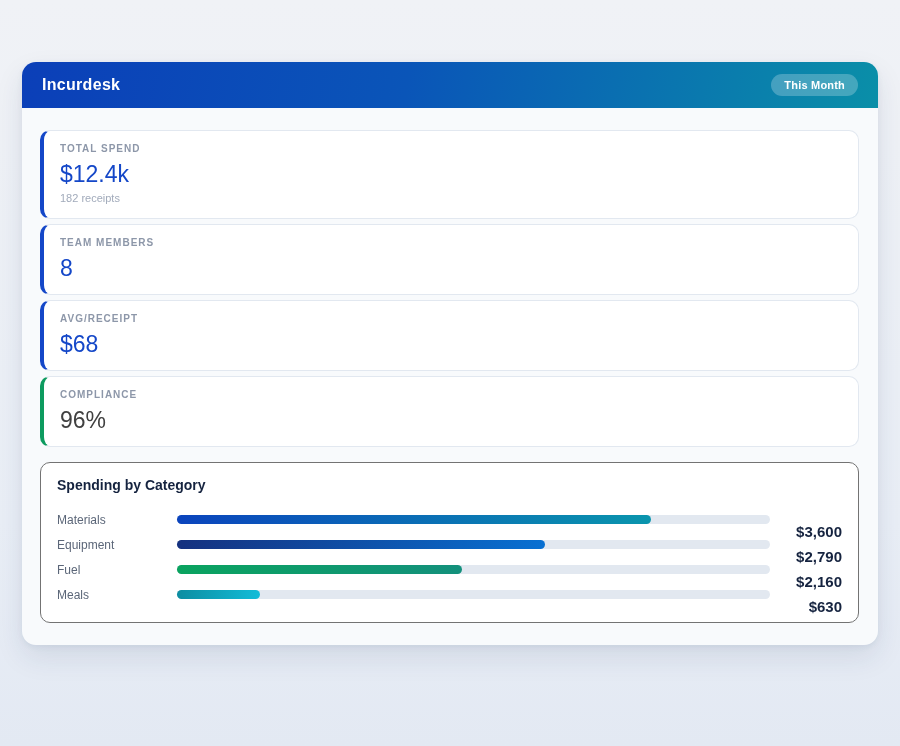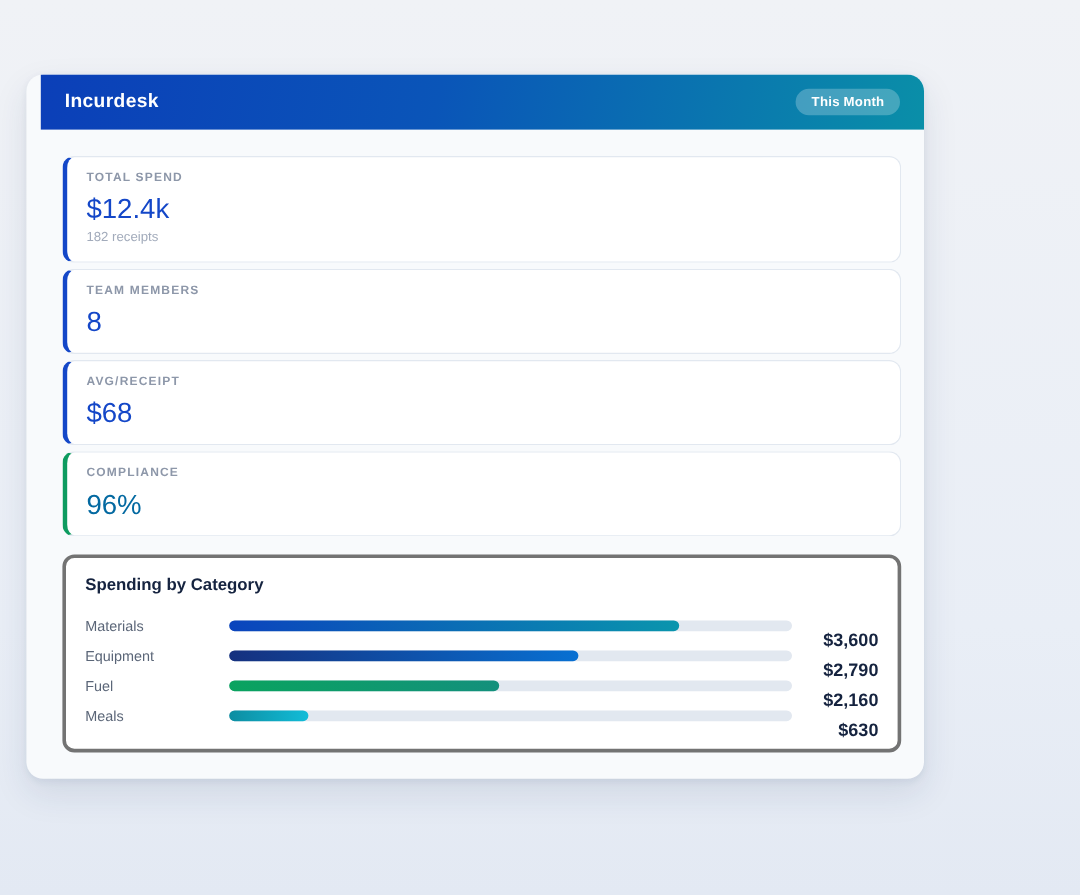--- a/index.html
+++ b/index.html
@@ -5,26 +5,25 @@
   * { margin: 0; padding: 0; box-sizing: border-box; }
   html, body {
     width: 900px; height: 746px;
     font-family: "Liberation Sans", "DejaVu Sans", sans-serif;
     overflow: hidden;
   }
   body { background: linear-gradient(180deg, #f0f2f6 0%, #e9eef6 70%, #e3e9f3 100%); }
 
   .app-card {
     position: absolute;
-    left: 22px; top: 62px; width: 748px;
+    left: 22px; top: 62px; width: 856px;
     background: #f8fafc;
     border-radius: 14px;
     box-shadow: 0 12px 28px rgba(25, 45, 90, 0.10), 0 2px 6px rgba(25,45,90,0.06);
     overflow: hidden;
-    padding-left: 12px;
   }
 
   .app-header {
     height: 46px;
     background: linear-gradient(100deg, #0b3fb8 0%, #0a55b8 45%, #0a8fa8 100%);
     display: flex; align-items: center; justify-content: space-between;
     padding: 0 20px 0 20px;
   }
   .app-title {
     color: #ffffff; font-size: 16px; font-weight: bold; letter-spacing: 0.3px;
@@ -54,21 +53,21 @@
   }
   .stat-value {
     font-size: 23px; font-weight: normal; color: #1447c8; line-height: 26px;
   }
   .stat-sub {
     font-size: 11px; color: #a2abbb; margin-top: 5px; line-height: 13px;
   }
 
   .chart-card {
     background: #ffffff;
-    border: 3px solid #737373;
+    border: 1px solid #737373;
     border-radius: 10px;
     margin-top: 15px;
     padding: 13px 16px 15px 16px;
   }
   .chart-title {
     font-size: 14px; font-weight: bold; color: #15233f;
     line-height: 18px; margin-bottom: 13px;
   }
   .chart-row {
     display: flex; align-items: center; height: 25px;
@@ -114,21 +113,21 @@
       <div class="stat-value" style="color: rgb(20, 71, 200);">8</div>
     </div>
 
     <div class="stat-card" style="border-left-color: rgb(20, 71, 200);">
       <div class="stat-label">AVG/RECEIPT</div>
       <div class="stat-value" style="color: rgb(20, 71, 200);">$68</div>
     </div>
 
     <div class="stat-card" style="border-left-color: rgb(13, 155, 95);">
       <div class="stat-label">COMPLIANCE</div>
-      <div class="stat-value" style="color: #0369a1;">96%</div>
+      <div class="stat-value" style="color: #404040;">96%</div>
     </div>
 
     <div class="chart-card">
       <div class="chart-title">Spending by Category</div>
 
       <div class="chart-row">
         <div class="chart-row-label">Materials</div>
         <div class="bar-track">
           <div class="bar-fill" style="width: 80%; background: linear-gradient(90deg, rgb(11, 68, 189), rgb(10, 149, 173));"></div>
         </div>

